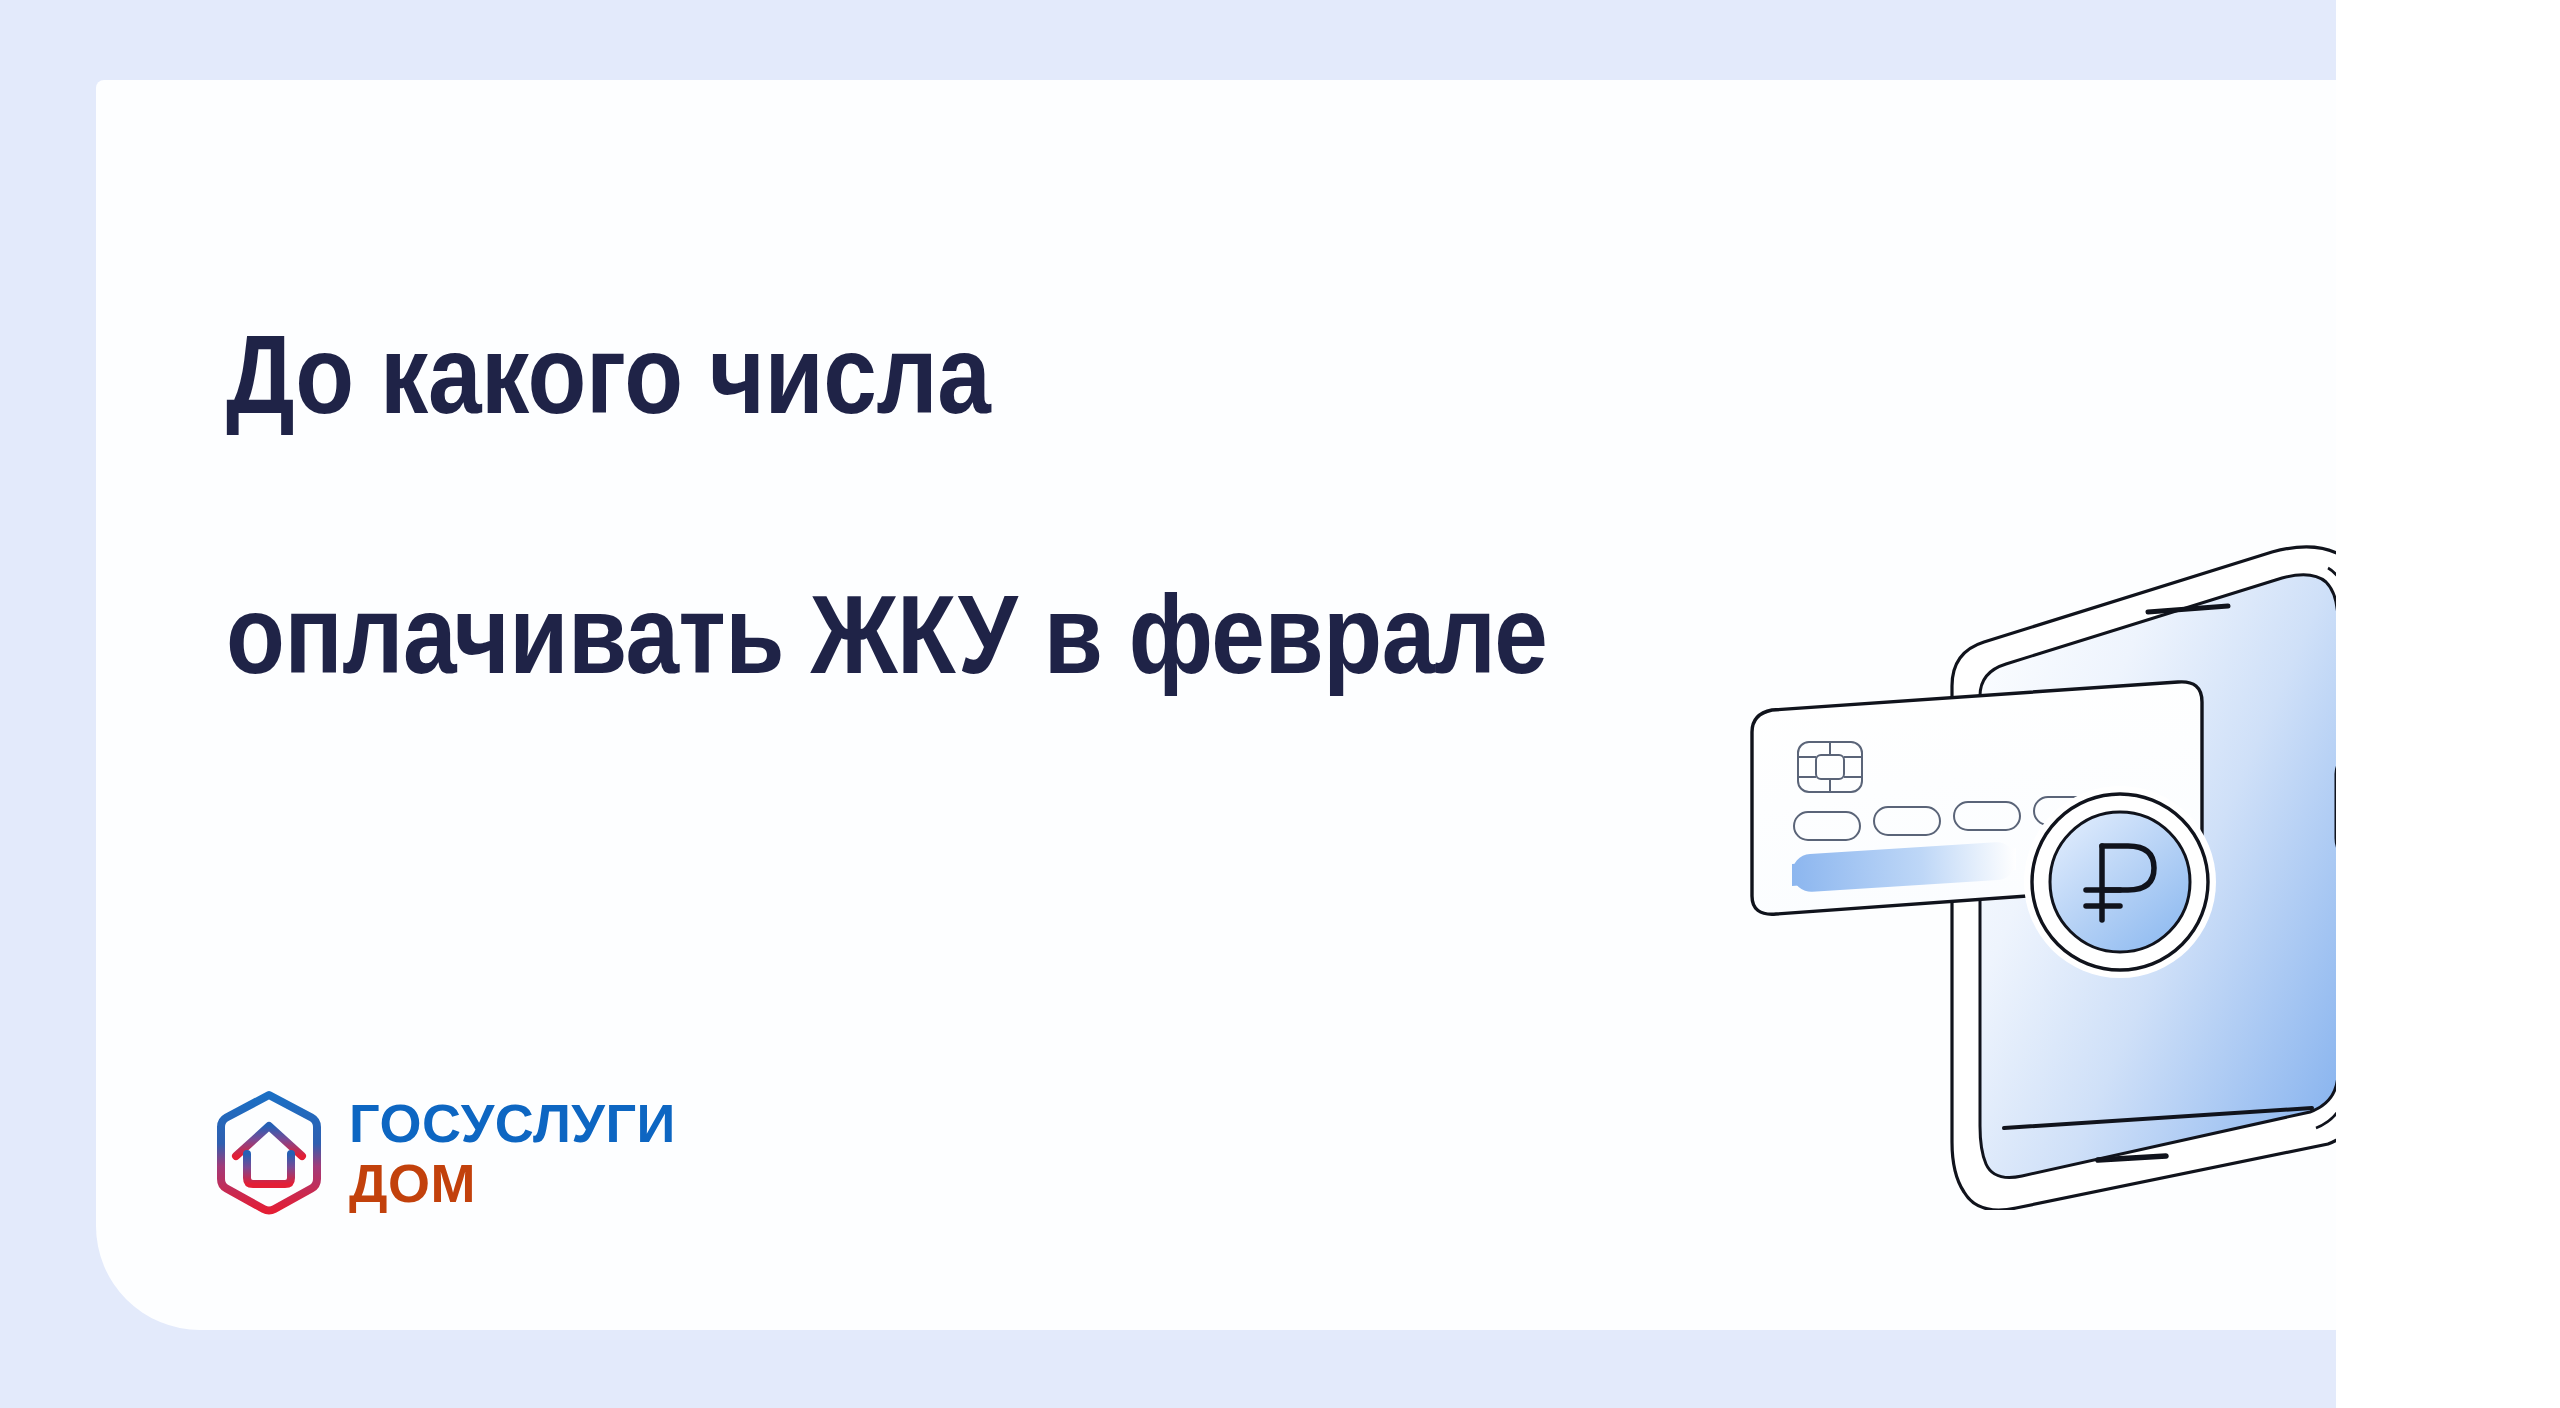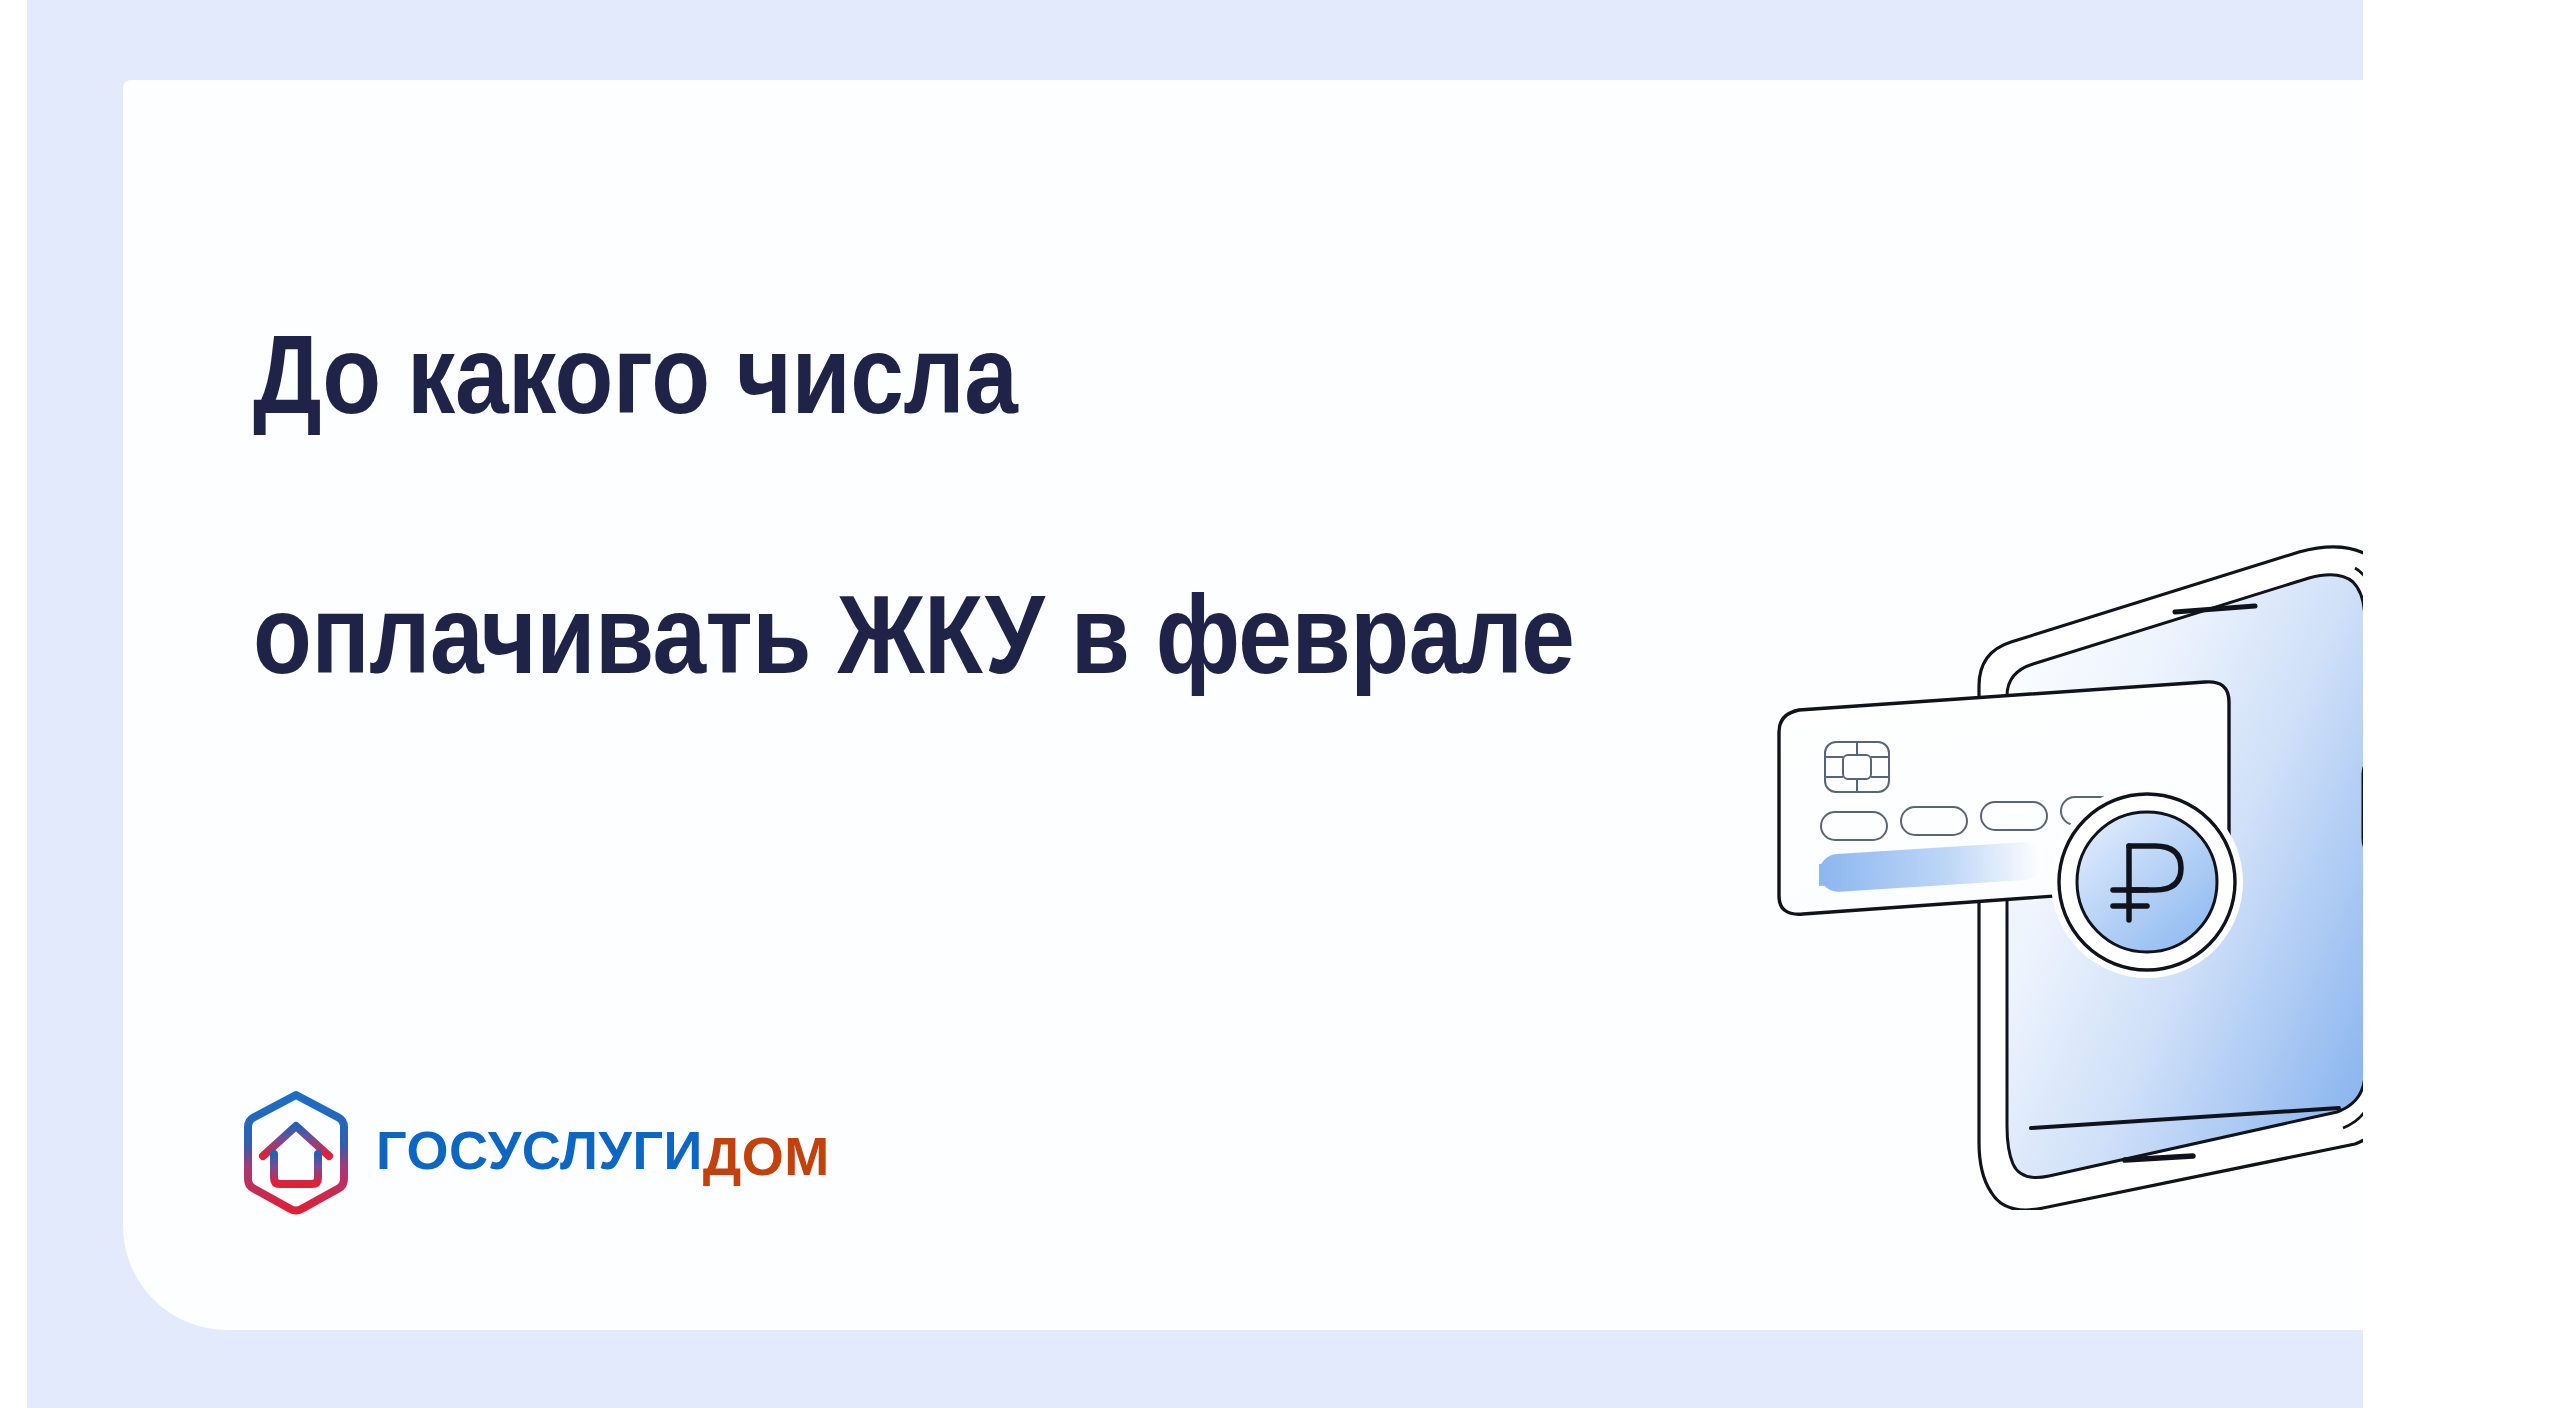--- a/index.html
+++ b/index.html
@@ -14,21 +14,20 @@
     font-family: "Liberation Sans", sans-serif;
   }
 
   
   #poster {
     position: relative;
     width: 2336px;
     height: 1408px;
     background: #e3eafb;
     overflow: hidden;
-    margin-left: 27px;
   }
 
   
   #card {
     position: absolute;
     left: 96px;
     top: 80px;
     width: 2354px;
     height: 1250px;
     background: #fdfeff;
@@ -65,21 +64,21 @@
     align-items: center;
     gap: 22px;
   }
   #logo-mark {
     width: 116px;
     height: 126px;
     flex: 0 0 auto;
   }
   #logo-words {
     display: flex;
-    flex-direction: row;
+    flex-direction: column;
     justify-content: center;
     line-height: 1;
   }
   #logo-words .w1 {
     font-family: "Liberation Sans", sans-serif;
     font-weight: 700;
     font-size: 54px;
     letter-spacing: 0.5px;
     color: #0d66c2;
     text-transform: uppercase;

